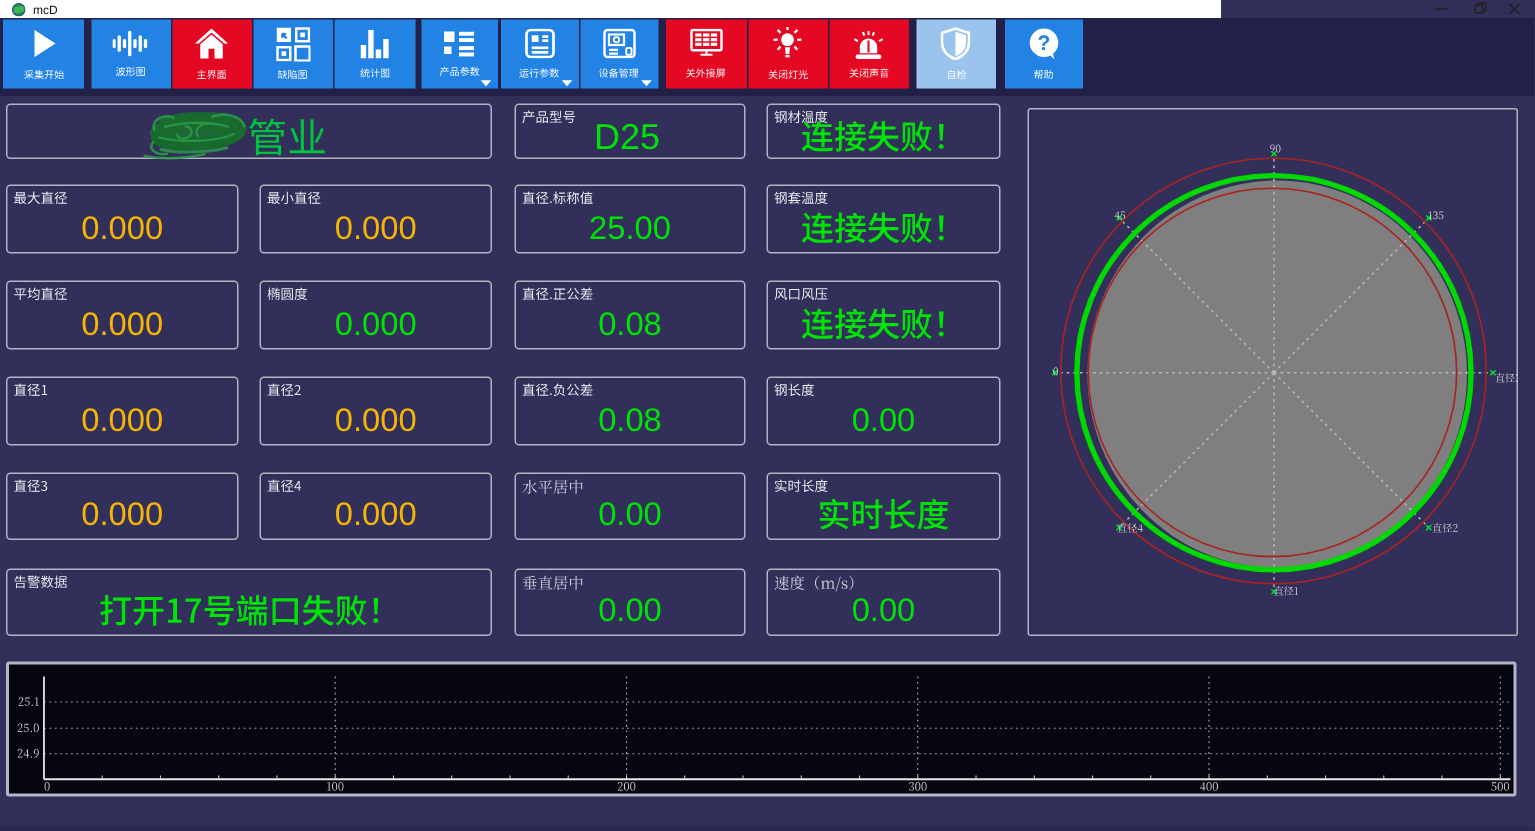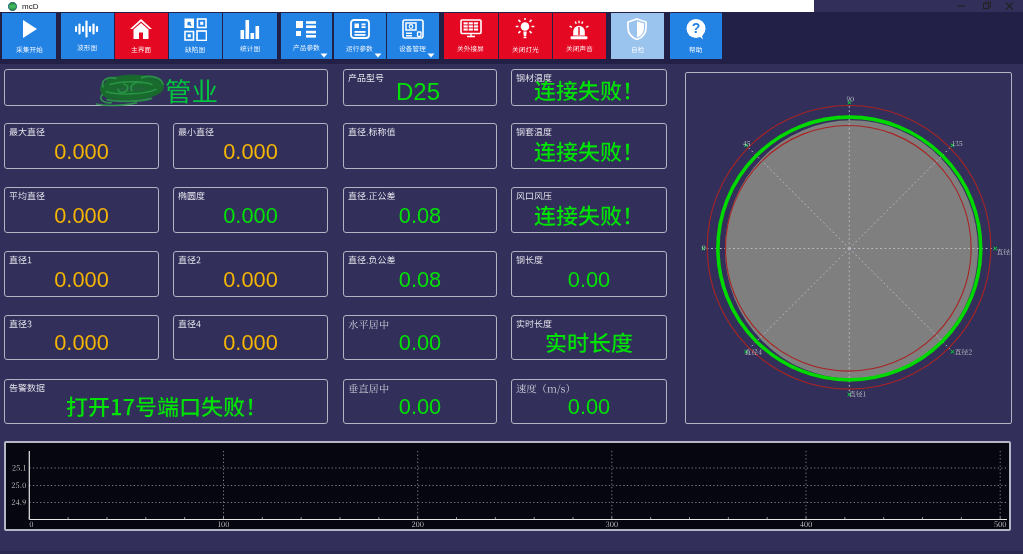--- a/index.html
+++ b/index.html
@@ -286,20 +286,21 @@
       </svg>
     </div>
     <div class="val" style="bottom:5px;color:#f4b504;font-size:21.8px;line-height:21.8px">0.000</div>
   </div>
 <div class="box" style="left:343px;top:123px;width:154px;height:46px">
     <div class="lbl">
       <svg width="48" height="10" viewBox="0 -8.3 48 10" style="overflow:visible;display:block">
         <path d="M1.7 -5.5V-0.2H0.4V0.4H8.6V-0.2H7.4V-5.5H4.5L4.6 -6.2H8.3V-6.8H4.7L4.9 -7.5L4.1 -7.6L4 -6.8H0.7V-6.2H4L3.8 -5.5ZM2.4 -3.6H6.7V-2.9H2.4ZM2.4 -4.1V-4.9H6.7V-4.1ZM2.4 -2.3H6.7V-1.6H2.4ZM2.4 -0.2V-1H6.7V-0.2Z M11.3 -7.5C10.9 -6.9 10.1 -6.2 9.4 -5.7C9.6 -5.6 9.7 -5.3 9.8 -5.1C10.6 -5.7 11.4 -6.5 12 -7.3ZM12.5 -7.1V-6.5H15.9C15 -5.3 13.3 -4.3 11.8 -3.8C12 -3.7 12.1 -3.4 12.2 -3.2C13.1 -3.6 14 -4 14.8 -4.6C15.7 -4.2 16.7 -3.7 17.2 -3.3L17.6 -3.9C17.1 -4.2 16.2 -4.6 15.4 -5C16 -5.5 16.6 -6.1 17 -6.8L16.5 -7.1L16.4 -7.1ZM12.5 -3V-2.4H14.4V-0.2H11.9V0.5H17.6V-0.2H15.1V-2.4H17.1V-3ZM11.5 -5.6C11 -4.6 10.1 -3.7 9.3 -3.1C9.4 -2.9 9.6 -2.6 9.7 -2.5C10 -2.7 10.3 -3 10.6 -3.4V0.7H11.3V-4.2C11.6 -4.5 11.9 -4.9 12.1 -5.3Z M19.3 0.1C19.6 0.1 19.8 -0.1 19.8 -0.5C19.8 -0.9 19.6 -1.1 19.3 -1.1C18.9 -1.1 18.7 -0.9 18.7 -0.5C18.7 -0.1 18.9 0.1 19.3 0.1Z M24.7 -6.9V-6.2H28.6V-6.9ZM27.5 -2.9C27.9 -2 28.4 -0.9 28.5 -0.1L29.1 -0.4C29 -1.1 28.5 -2.2 28.1 -3.1ZM24.9 -3.1C24.7 -2.1 24.3 -1.2 23.8 -0.5C23.9 -0.4 24.2 -0.3 24.3 -0.2C24.8 -0.8 25.3 -1.9 25.5 -2.9ZM24.3 -4.7V-4.1H26.2V-0.2C26.2 -0 26.2 -0 26.1 0C25.9 0 25.5 0 25 -0C25.1 0.2 25.2 0.5 25.3 0.7C25.9 0.7 26.3 0.7 26.6 0.6C26.8 0.4 26.9 0.2 26.9 -0.2V-4.1H29.1V-4.7ZM22.3 -7.6V-5.7H20.9V-5H22.2C21.9 -3.9 21.3 -2.6 20.7 -1.9C20.8 -1.8 21 -1.5 21.1 -1.3C21.5 -1.9 22 -2.8 22.3 -3.8V0.7H23V-4C23.3 -3.6 23.7 -3 23.8 -2.7L24.2 -3.2C24 -3.5 23.3 -4.5 23 -4.8V-5H24.2V-5.7H23V-7.6Z M34.1 -4C33.9 -2.9 33.5 -1.8 33 -1.1C33.2 -1 33.5 -0.8 33.6 -0.7C34.1 -1.5 34.5 -2.7 34.7 -3.9ZM36.5 -4C36.9 -3 37.3 -1.7 37.4 -0.8L38.1 -1C37.9 -1.9 37.5 -3.1 37.1 -4.1ZM34.3 -7.5C34.1 -6.4 33.7 -5.2 33.2 -4.5V-5H32V-6.6C32.4 -6.7 32.9 -6.8 33.2 -6.9L32.8 -7.5C32.1 -7.2 31 -6.9 30.1 -6.8C30.1 -6.6 30.2 -6.4 30.3 -6.2C30.6 -6.3 31 -6.4 31.4 -6.4V-5H30V-4.3H31.3C31 -3.3 30.3 -2.1 29.8 -1.5C29.9 -1.3 30.1 -1.1 30.1 -0.9C30.6 -1.5 31 -2.4 31.4 -3.3V0.7H32V-3.3C32.3 -2.9 32.6 -2.4 32.8 -2.2L33.2 -2.7C33 -2.9 32.3 -3.7 32 -4V-4.3H33.1L33 -4.3C33.2 -4.2 33.5 -4 33.6 -3.9C33.9 -4.4 34.2 -5 34.5 -5.7H35.4V-0.1C35.4 0 35.3 0 35.2 0C35.1 0.1 34.7 0.1 34.3 0C34.4 0.2 34.5 0.5 34.5 0.7C35.1 0.7 35.5 0.7 35.7 0.6C36 0.5 36.1 0.3 36.1 -0.1V-5.7H37.3C37.1 -5.4 37 -5 36.8 -4.7L37.4 -4.6C37.6 -5.1 37.9 -5.7 38.1 -6.3L37.7 -6.4L37.6 -6.4H34.7C34.8 -6.7 34.9 -7.1 34.9 -7.4Z M43.9 -7.6C43.9 -7.3 43.8 -7 43.8 -6.6H41.5V-6H43.7C43.6 -5.7 43.6 -5.4 43.5 -5.2H41.9V-0.1H41.1V0.5H47.1V-0.1H46.3V-5.2H44.1C44.2 -5.4 44.3 -5.7 44.3 -6H46.9V-6.6H44.5L44.6 -7.5ZM42.6 -0.1V-0.9H45.7V-0.1ZM42.6 -3.4H45.7V-2.6H42.6ZM42.6 -3.9V-4.7H45.7V-3.9ZM42.6 -2.2H45.7V-1.4H42.6ZM40.9 -7.6C40.4 -6.2 39.6 -4.8 38.8 -4C38.9 -3.8 39.1 -3.4 39.2 -3.3C39.4 -3.6 39.7 -3.9 39.9 -4.3V0.7H40.6V-5.3C40.9 -5.9 41.2 -6.7 41.5 -7.4Z" fill="#eeeef4"></path>
       </svg>
     </div>
+    <div class="val" style="bottom:5px;color:#00e206;font-size:21.8px;line-height:21.8px">25.00</div>
   </div>
 <div class="box" style="left:511px;top:123px;width:156px;height:46px">
     <div class="lbl">
       <svg width="36" height="10" viewBox="0 -8.3 36 10" style="overflow:visible;display:block">
         <path d="M1.6 -7.5C1.3 -6.7 0.8 -5.9 0.3 -5.4C0.4 -5.2 0.6 -4.9 0.6 -4.7C0.9 -5 1.2 -5.4 1.5 -5.9H3.6V-6.5H1.8C2 -6.8 2.1 -7.1 2.2 -7.4ZM1.7 0.7C1.9 0.5 2.1 0.4 3.6 -0.4C3.6 -0.5 3.5 -0.8 3.5 -1L2.4 -0.5V-2.5H3.7V-3.1H2.4V-4.3H3.4V-4.9H1V-4.3H1.8V-3.1H0.5V-2.5H1.8V-0.5C1.8 -0.2 1.6 0 1.4 0.1C1.6 0.2 1.7 0.5 1.7 0.7ZM3.9 -7.1V0.7H4.5V-6.5H7.7V-0.2C7.7 -0 7.7 0 7.5 0C7.4 0 7 0 6.5 -0C6.6 0.2 6.7 0.4 6.7 0.6C7.4 0.6 7.8 0.6 8 0.5C8.3 0.4 8.4 0.2 8.4 -0.2V-7.1ZM6.8 -6.1C6.6 -5.4 6.4 -4.7 6.1 -4C5.8 -4.5 5.5 -5.1 5.2 -5.6L4.7 -5.3C5.1 -4.7 5.5 -4 5.9 -3.3C5.5 -2.3 5 -1.4 4.5 -0.7C4.7 -0.6 4.9 -0.5 5 -0.4C5.5 -1 5.8 -1.8 6.2 -2.6C6.5 -2 6.8 -1.4 6.9 -0.9L7.4 -1.2C7.2 -1.8 6.9 -2.5 6.5 -3.3C6.8 -4.2 7.1 -5.1 7.3 -6Z M14.3 -6.1C14.5 -5.8 14.9 -5.4 15.2 -5.1H11.9C12.3 -5.4 12.6 -5.8 12.8 -6.1ZM10.5 0.5C10.8 0.4 11.2 0.4 15.8 0.1C16 0.4 16.2 0.6 16.3 0.7L16.9 0.4C16.6 -0.1 15.8 -0.8 15.3 -1.3L14.7 -1C14.9 -0.8 15.1 -0.6 15.3 -0.4L11.4 -0.2C11.9 -0.5 12.3 -0.9 12.7 -1.3H17.5V-1.9H12V-2.5H15.7V-3H12V-3.5H15.7V-4H12V-4.6H15.7V-4.8C16.2 -4.4 16.7 -4 17.3 -3.8C17.4 -4 17.6 -4.2 17.7 -4.3C16.8 -4.7 15.7 -5.4 15 -6.1H17.4V-6.7H13.3C13.4 -6.9 13.6 -7.2 13.7 -7.4L13 -7.6C12.9 -7.3 12.7 -7 12.5 -6.7H9.6V-6.1H12C11.4 -5.4 10.5 -4.7 9.3 -4.2C9.5 -4.1 9.7 -3.9 9.8 -3.7C10.3 -4 10.8 -4.3 11.3 -4.6V-1.9H9.5V-1.3H11.8C11.4 -0.9 11 -0.5 10.8 -0.4C10.6 -0.3 10.4 -0.2 10.3 -0.1C10.3 0 10.4 0.4 10.5 0.5Z M22 -5.2H25.1V-4.3H22ZM22 -6.6H25.1V-5.7H22ZM21.4 -7.2V-3.7H25.7V-7.2ZM18.9 -7C19.4 -6.7 20.2 -6.3 20.5 -6L20.9 -6.5C20.5 -6.8 19.8 -7.2 19.2 -7.5ZM18.3 -4.5C18.9 -4.3 19.6 -3.8 20 -3.5L20.4 -4.1C20 -4.4 19.3 -4.8 18.7 -5ZM18.6 0.1 19.2 0.6C19.7 -0.3 20.2 -1.4 20.7 -2.3L20.2 -2.8C19.7 -1.7 19 -0.5 18.6 0.1ZM20.3 -0.1V0.5H26.7V-0.1H26V-3H21.1V-0.1ZM21.7 -0.1V-2.4H22.6V-0.1ZM23.1 -0.1V-2.4H24V-0.1ZM24.5 -0.1V-2.4H25.4V-0.1Z M30.5 -5.8V-5H29V-4.5H30.5V-3H34V-4.5H35.4V-5H34V-5.8H33.3V-5H31.1V-5.8ZM33.3 -4.5V-3.5H31.1V-4.5ZM33.8 -1.8C33.4 -1.4 32.9 -1 32.2 -0.7C31.6 -1 31.1 -1.4 30.7 -1.8ZM29.2 -2.4V-1.8H30.3L30 -1.7C30.4 -1.2 30.9 -0.8 31.5 -0.4C30.6 -0.2 29.7 0 28.7 0.1C28.8 0.2 29 0.5 29 0.7C30.1 0.5 31.2 0.3 32.2 -0.1C33.1 0.3 34.1 0.6 35.3 0.7C35.3 0.5 35.5 0.3 35.7 0.1C34.7 0 33.7 -0.1 32.9 -0.4C33.7 -0.8 34.4 -1.4 34.8 -2.2L34.4 -2.4L34.3 -2.4ZM31.3 -7.4C31.4 -7.2 31.5 -6.9 31.6 -6.7H28.1V-4.2C28.1 -2.9 28.1 -0.9 27.3 0.4C27.5 0.5 27.8 0.6 27.9 0.7C28.7 -0.7 28.8 -2.8 28.8 -4.2V-6H35.5V-6.7H32.4C32.3 -7 32.1 -7.3 31.9 -7.6Z" fill="#eeeef4"></path>
       </svg>
     </div>
     <div class="val" style="bottom:4px;display:flex;justify-content:center">
       <svg width="110" height="24" viewBox="0 -20.2 110 24" style="overflow:visible;display:block">
         <path d="M1.7 -17.3C2.8 -16.1 4.1 -14.4 4.7 -13.3L6.4 -14.5C5.8 -15.5 4.4 -17.2 3.3 -18.3ZM5.7 -11.2H0.9V-9.3H3.7V-2.7C2.7 -2.3 1.6 -1.4 0.5 -0.1L2 2C2.9 0.5 3.9 -0.9 4.6 -0.9C5 -0.9 5.8 -0.2 6.8 0.4C8.4 1.4 10.2 1.6 13.1 1.6C15.4 1.6 19.3 1.5 20.9 1.4C20.9 0.7 21.3 -0.4 21.5 -0.9C19.3 -0.6 15.8 -0.4 13.2 -0.4C10.6 -0.4 8.6 -0.6 7.2 -1.5C6.5 -1.9 6 -2.3 5.7 -2.5ZM8.3 -8.8C8.5 -9 9.3 -9.1 10.3 -9.1H13.6V-6.6H7V-4.6H13.6V-1H15.7V-4.6H20.8V-6.6H15.7V-9.1H19.8L19.8 -11.1H15.7V-13.5H13.6V-11.1H10.4C11 -12.1 11.6 -13.3 12.1 -14.5H20.4V-16.3H12.9L13.5 -18L11.3 -18.6C11.1 -17.8 10.9 -17.1 10.6 -16.3H7.1V-14.5H9.9C9.4 -13.4 9 -12.5 8.8 -12.2C8.4 -11.4 8 -10.9 7.6 -10.8C7.8 -10.2 8.2 -9.2 8.3 -8.8Z M25.3 -18.5V-14.3H22.9V-12.3H25.3V-7.9C24.3 -7.5 23.3 -7.3 22.6 -7.1L23 -5.1L25.3 -5.8V-0.5C25.3 -0.2 25.2 -0.2 24.9 -0.2C24.7 -0.2 23.9 -0.2 23.1 -0.2C23.4 0.4 23.6 1.3 23.7 1.8C25 1.8 25.9 1.7 26.4 1.4C27 1 27.2 0.5 27.2 -0.5V-6.4L29.3 -7.1L29 -9L27.2 -8.4V-12.3H29.3V-14.3H27.2V-18.5ZM34.4 -18.1C34.7 -17.6 35 -17 35.3 -16.4H30.4V-14.6H42.5V-16.4H37.5C37.2 -17.1 36.8 -17.8 36.4 -18.4ZM38.7 -14.5C38.3 -13.6 37.6 -12.2 37 -11.3H33.7L35.1 -11.9C34.8 -12.6 34.2 -13.8 33.6 -14.6L32 -13.9C32.5 -13.1 33.1 -12.1 33.4 -11.3H29.7V-9.5H43V-11.3H39C39.6 -12.1 40.1 -13.1 40.6 -14ZM30.7 -2.9C32 -2.5 33.5 -2 35 -1.3C33.5 -0.6 31.6 -0.2 29.1 0.1C29.4 0.5 29.7 1.2 29.9 1.8C33 1.4 35.4 0.7 37.1 -0.4C38.8 0.4 40.3 1.2 41.4 1.9L42.7 0.3C41.7 -0.4 40.3 -1.1 38.7 -1.8C39.6 -2.8 40.2 -4 40.7 -5.5H43.3V-7.3H35.6C35.9 -7.9 36.3 -8.5 36.5 -9.1L34.6 -9.5C34.3 -8.8 33.9 -8.1 33.5 -7.3H29.4V-5.5H32.5C31.9 -4.6 31.2 -3.7 30.7 -2.9ZM38.6 -5.5C38.2 -4.3 37.6 -3.4 36.8 -2.6C35.7 -3 34.6 -3.4 33.5 -3.8C33.9 -4.3 34.3 -4.9 34.6 -5.5Z M53.8 -18.6V-14.9H50.1C50.5 -15.8 50.8 -16.8 51.1 -17.8L48.9 -18.3C48.1 -15.4 46.8 -12.5 45.1 -10.7C45.7 -10.4 46.7 -9.9 47.1 -9.6C47.9 -10.4 48.5 -11.5 49.1 -12.8H53.8V-11.7C53.8 -10.7 53.8 -9.7 53.6 -8.8H45.1V-6.7H53.1C52.1 -4 49.8 -1.6 44.8 0C45.3 0.5 45.9 1.3 46.1 1.8C51.4 0.1 53.9 -2.6 55.1 -5.6C56.8 -1.8 59.6 0.7 64.1 1.8C64.4 1.3 65 0.4 65.5 -0.1C61.1 -1 58.3 -3.3 56.8 -6.7H64.9V-8.8H55.8C55.9 -9.7 56 -10.7 56 -11.7V-12.8H63V-14.9H56V-18.6Z M71 -14.3V-8.4C71 -5.6 70.7 -1.7 66.8 0.5C67.2 0.8 67.8 1.5 68 1.8C72.2 -0.8 72.8 -5 72.8 -8.3V-14.3ZM72.4 -2.7C73.3 -1.4 74.4 0.3 75 1.3L76.5 0.3C75.9 -0.7 74.7 -2.4 73.8 -3.6ZM67.8 -17.5V-4H69.5V-15.6H74.2V-4.1H76V-17.5ZM79.9 -12.8H83.7C83.4 -9.7 82.7 -7.1 81.7 -5.1C80.7 -6.9 79.8 -8.9 79.2 -11.1C79.5 -11.6 79.7 -12.2 79.9 -12.8ZM79.6 -18.4C78.9 -15 77.7 -11.7 76.1 -9.5C76.5 -9.1 77.2 -8.2 77.4 -7.8C77.6 -8.1 77.9 -8.5 78.1 -8.9C78.8 -6.8 79.6 -5 80.7 -3.3C79.6 -1.7 78.2 -0.5 76.5 0.3C76.9 0.6 77.5 1.4 77.8 1.8C79.3 1 80.7 -0.2 81.8 -1.8C83 -0.3 84.4 0.9 86 1.8C86.3 1.3 86.9 0.6 87.3 0.3C85.6 -0.6 84.1 -1.8 82.9 -3.4C84.2 -5.8 85 -8.9 85.5 -12.8H86.9V-14.7H80.6C80.9 -15.8 81.2 -16.9 81.4 -18Z M92.6 -5.5H94.4L94.9 -13.6L95 -16.5H92L92.1 -13.6ZM93.5 0.2C94.4 0.2 95.2 -0.5 95.2 -1.5C95.2 -2.5 94.4 -3.2 93.5 -3.2C92.6 -3.2 91.8 -2.5 91.8 -1.5C91.8 -0.5 92.6 0.2 93.5 0.2Z" fill="#00e206"></path>

